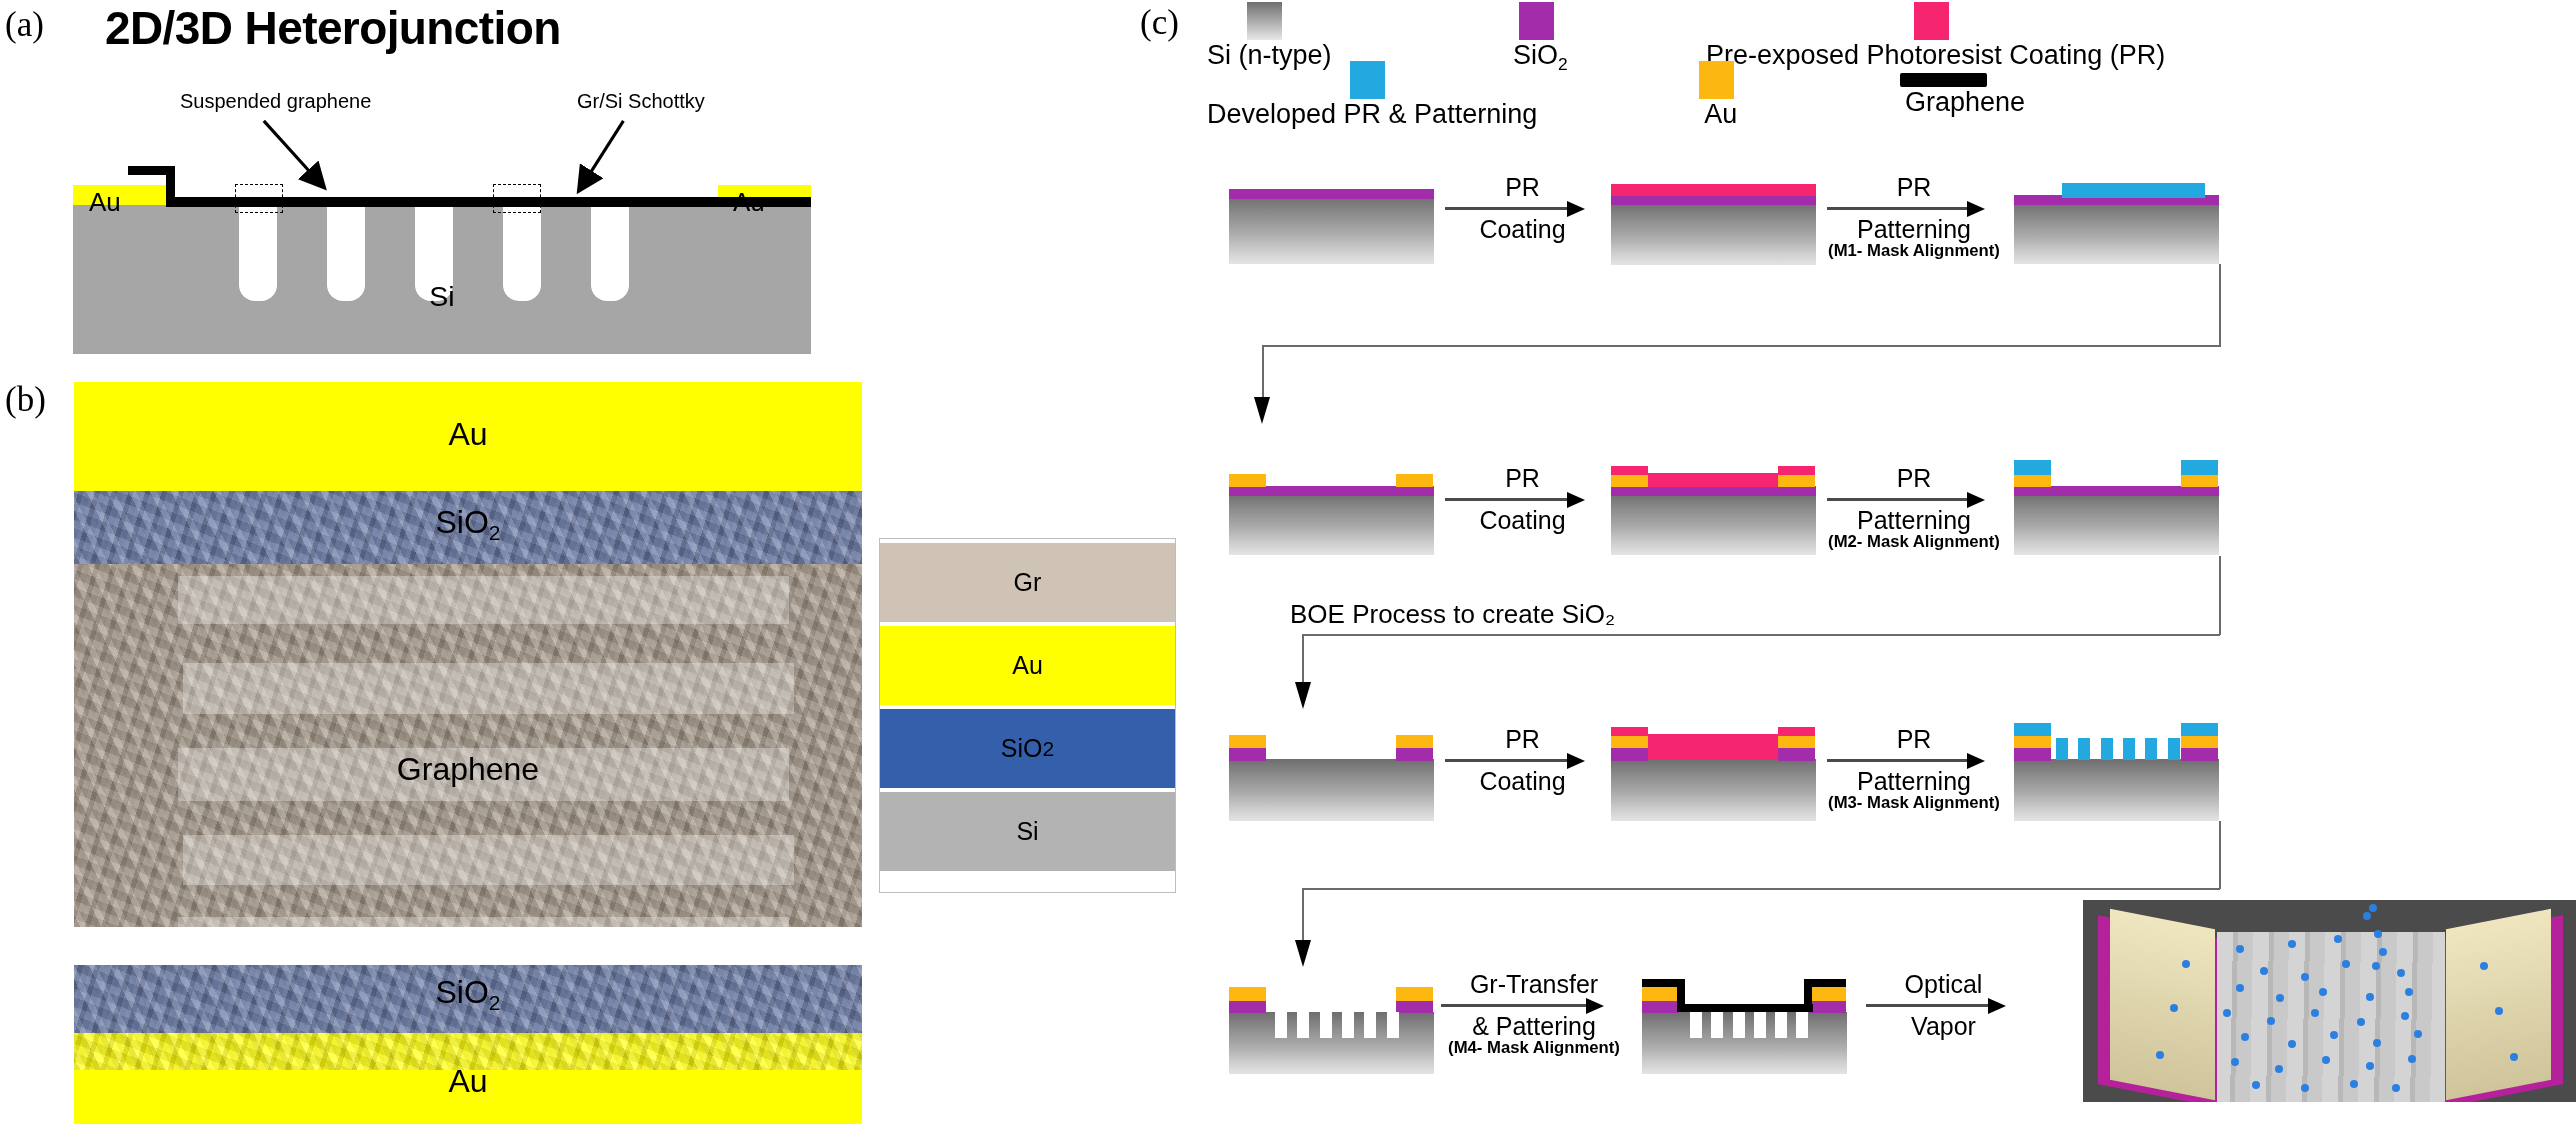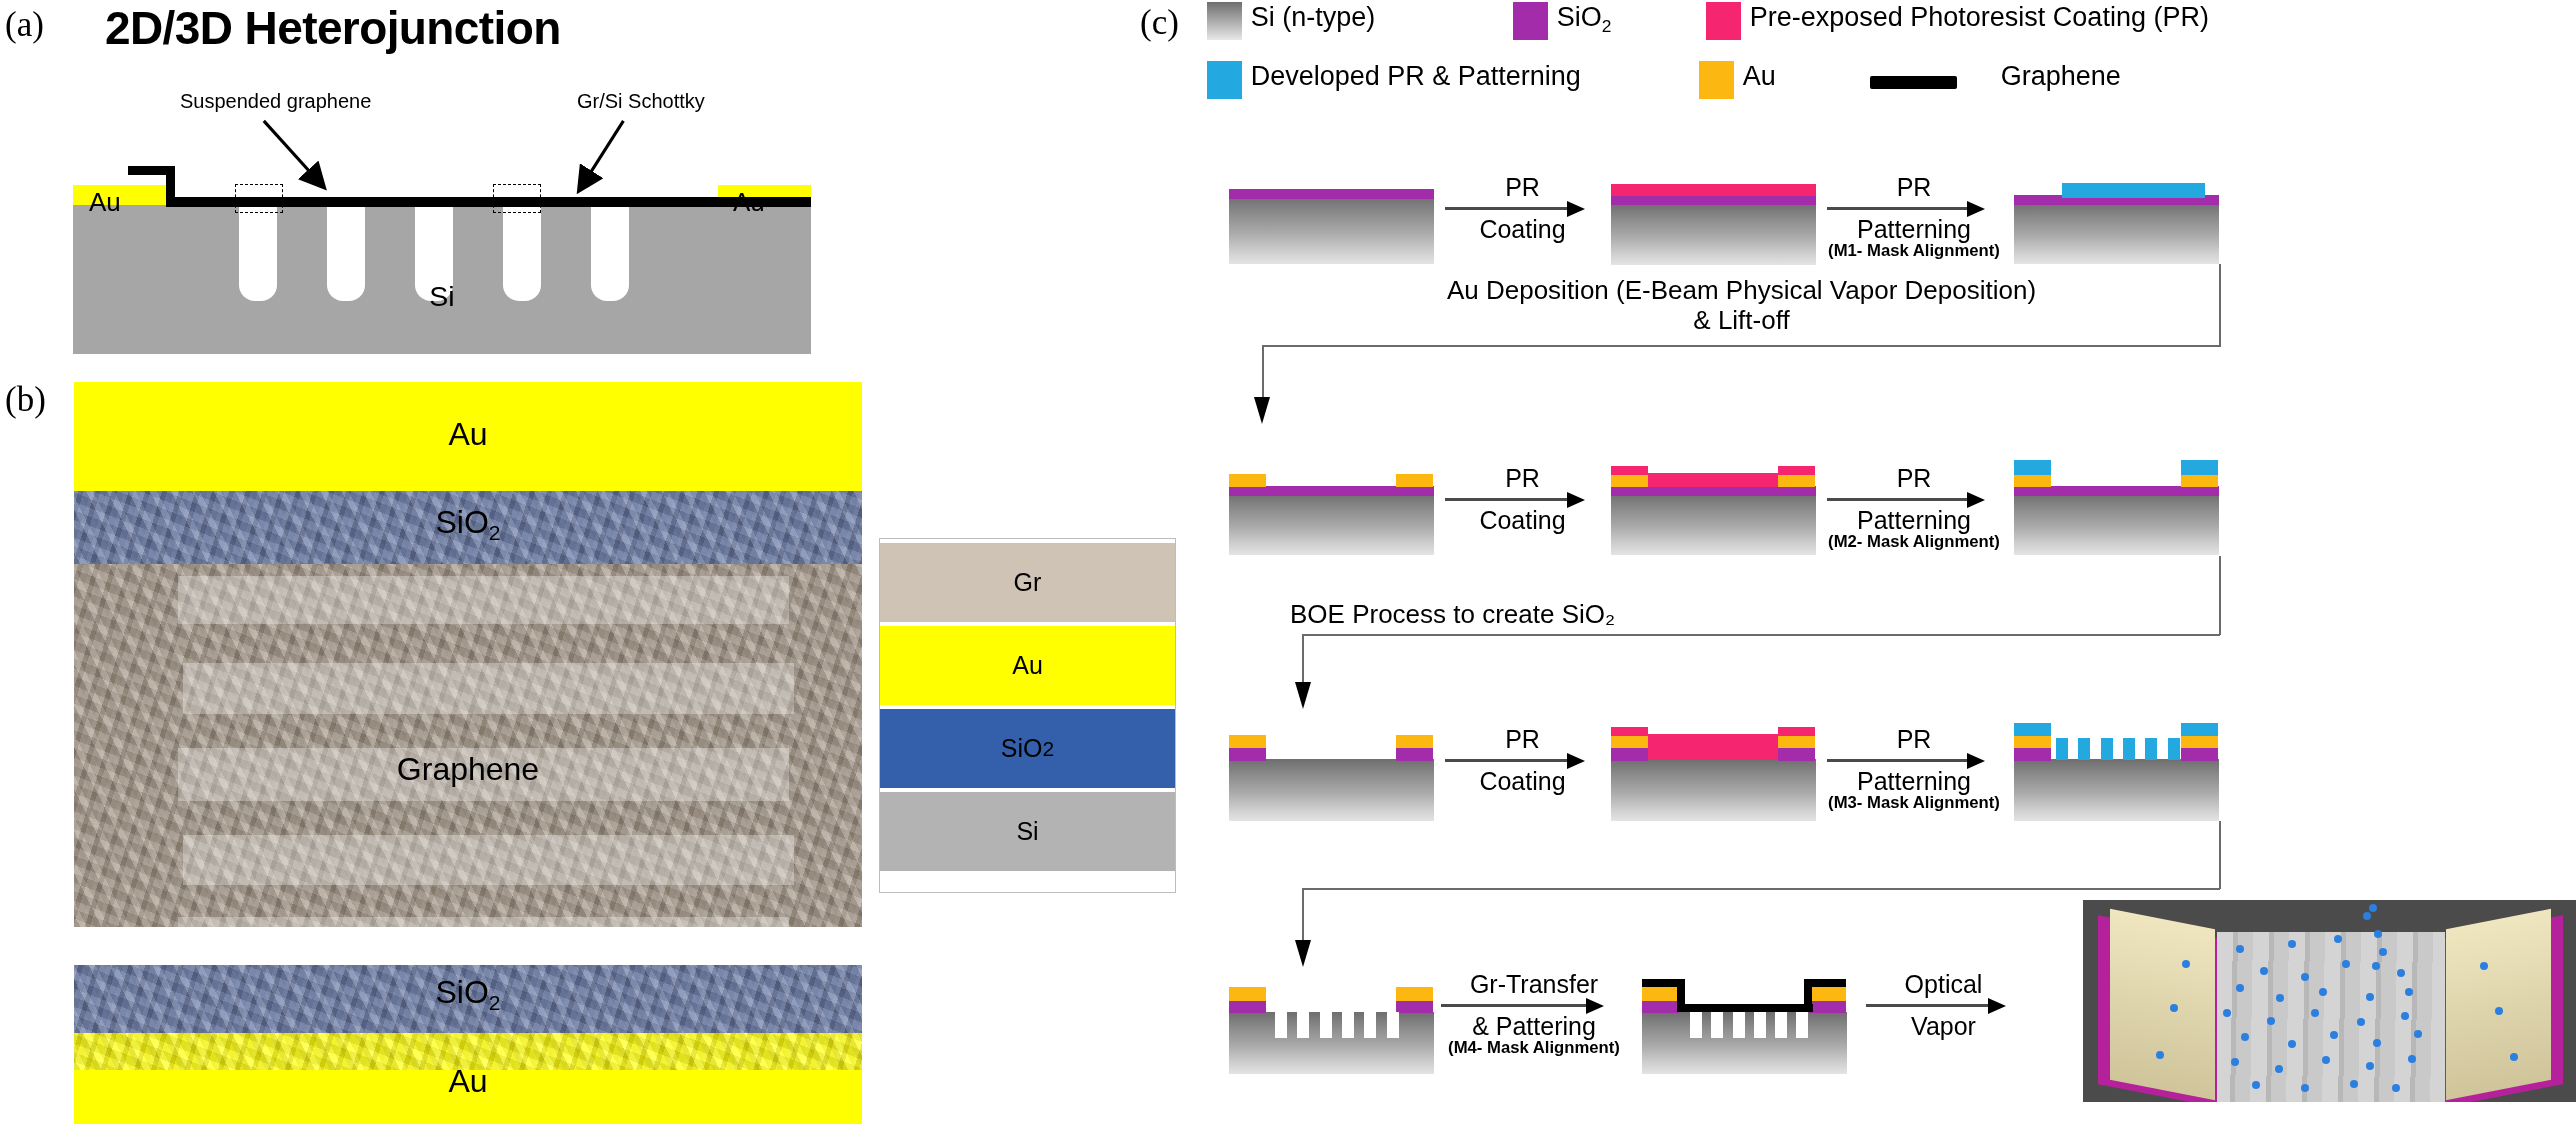--- a/index.html
+++ b/index.html
@@ -40,21 +40,21 @@
   .gr-stripe{position:absolute;background:rgba(255,255,255,.30);z-index:3;}
 
   
   #legendB{left:879px;top:538px;width:295px;height:353px;border:1.2px solid #bdbdbd;background:#fff;}
   .lg-row{position:absolute;left:0;width:100%;display:flex;align-items:center;justify-content:center;
           font-size:25px;color:#000;}
 
   
   #panelC{left:1135px;top:0;width:1441px;height:1125px;}
   #c-letter{left:5px;top:2.5px;}
-  .c-leg-item{position:absolute;display:flex;align-items:flex-start;}
+  .c-leg-item{position:absolute;display:flex;align-items:center;flex-direction:column;}
   .c-leg-sw{width:35px;height:38px;margin-right:8.7px;flex:0 0 auto;}
   .c-leg-tx{font-size:27px;white-space:nowrap;}
   .sub{font-size:17.4px;vertical-align:sub;}
 
   
   .stk{position:absolute;}
   .stk .si{position:absolute;left:0;width:100%;
       background:linear-gradient(180deg,#6e6e6e 0%,#8e8e8e 28%,#ababab 55%,#cfcfcf 82%,#e4e4e4 100%);}
   .ox{position:absolute;background:#a32caa;}
   .pr{position:absolute;background:#f5256f;}
@@ -251,24 +251,20 @@
     <div class="si" style="top:22px;height:62px"></div>
     <div class="ox" style="left:0;top:15px;width:205px;height:10px"></div>
     <div class="dev" style="left:48px;top:2.5px;width:143px;height:15px"></div>
   </div>
 
   <div class="conn" style="left:0;top:0">
     <div class="vr" style="left:1084px;top:264px;height:82px"></div>
     <div class="h" style="left:127px;top:345px;width:959px"></div>
     <div class="v" style="left:127px;top:345px;height:55px"></div>
     <div class="tip" style="left:119px;top:397px"></div>
-  </div>
-  <div class="conn-lbl" style="left:129px;top:275px;width:955px">
-    <div>Au Deposition (E-Beam Physical Vapor Deposition)</div>
-    <div>&amp; Lift-off</div>
   </div>
 
   <div class="stk" style="left:94px;top:471px;width:205px;height:84px">
     <div class="si" style="top:22px;height:62px"></div>
     <div class="ox" style="left:0;top:15px;width:205px;height:10px"></div>
     <div class="au" style="left:0;top:2.5px;width:37px;height:13.6px"></div>
     <div class="au" style="left:167px;top:2.5px;width:37px;height:13.6px"></div>
   </div>
   <div class="step-arrow" style="left:310px;top:466px;width:155px">
     <div class="sa-top">PR</div>

